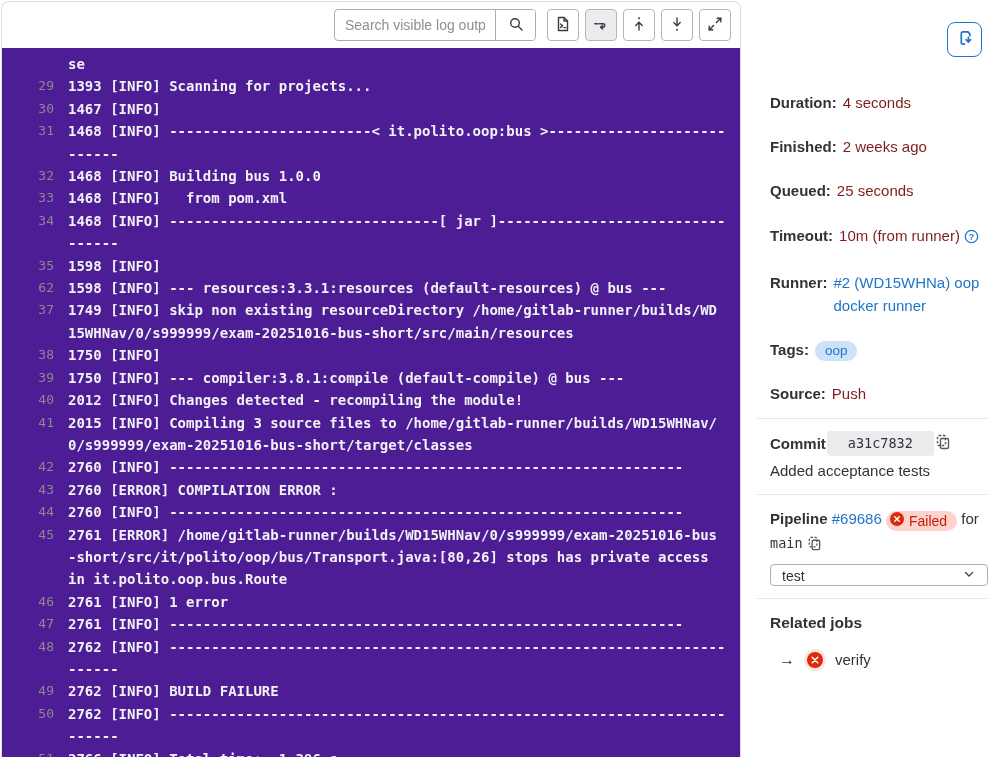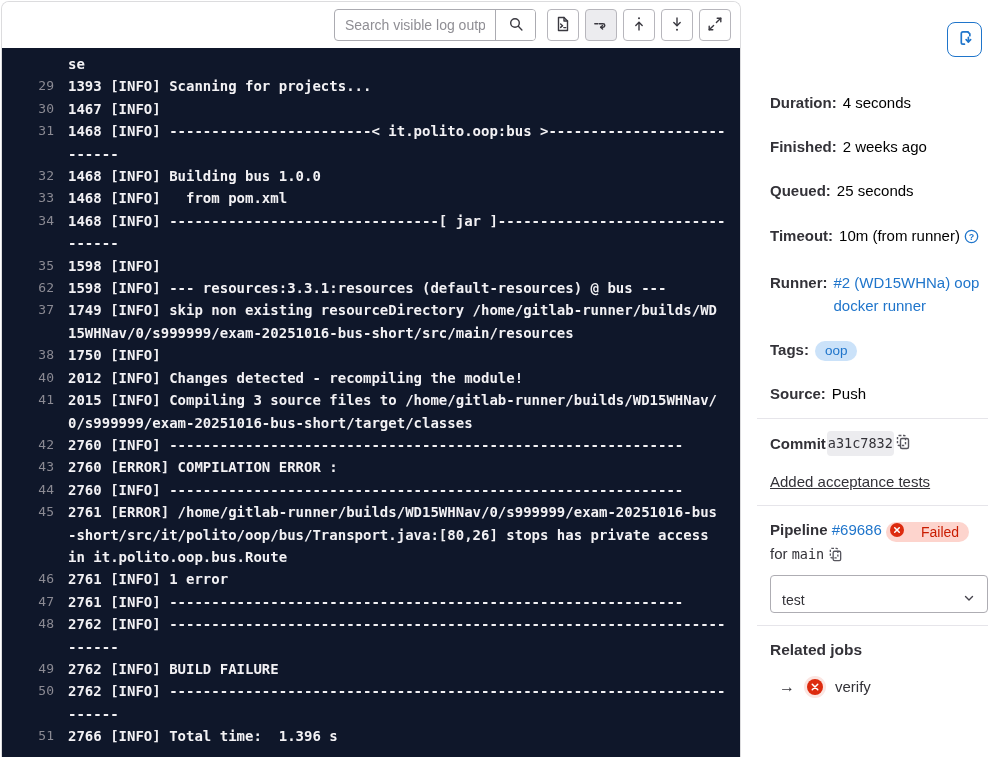--- a/index.html
+++ b/index.html
@@ -33,21 +33,21 @@
     display:flex;align-items:center;justify-content:center;cursor:pointer;padding:0;
   }
   .tbtn{
     width:32px;height:32px;box-sizing:border-box;border:1px solid #b7b6bc;border-radius:4px;
     background:#fff;display:flex;align-items:center;justify-content:center;cursor:pointer;padding:0;
   }
   .tbtn.active{background:#ececef;}
   .ticon{stroke:#3a3940;fill:none;stroke-width:1.4;stroke-linecap:round;stroke-linejoin:round;}
 
   .log{
-    flex:1;background:#0f172a;padding:5px 0 0 8px;overflow:hidden;
+    flex:1;background:#4c1d95;padding:5px 0 0 8px;overflow:hidden;
     font-family:"DejaVu Sans Mono", monospace;font-size:14px;line-height:22.4px;
   }
   .log-row{display:flex;}
   .log-num{
     flex:0 0 44px;text-align:right;margin-right:14px;color:#8b8a93;
     font-size:13px;font-weight:normal;cursor:pointer;user-select:none;
   }
   .log-text{white-space:pre;color:#f2f1f4;font-weight:bold;}
 
   
@@ -56,44 +56,44 @@
     padding:0 14px 0 27px;background:#fff;font-size:15px;line-height:23.2px;
   }
   .toggle-btn{
     position:absolute;top:22px;right:20px;width:35px;height:35px;box-sizing:border-box;
     border:1px solid #1f75cb;border-radius:8px;background:#fff;display:flex;
     align-items:center;justify-content:center;cursor:pointer;padding:0;
   }
   .details{margin-top:91px;}
   .drow{display:flex;gap:6px;align-items:baseline;margin-top:21px;}
   .lbl{font-weight:bold;color:#333238;white-space:nowrap;}
-  .val{color:#000000;}
+  .val{color:#7f1d1d;}
   a.link{color:#1f75cb;text-decoration:none;cursor:pointer;}
   .help-icon{display:inline-block;vertical-align:-3px;margin-left:4px;cursor:pointer;}
   .tag-badge{
     display:inline-block;background:#cbe2f9;color:#1f75cb;border-radius:10px;
     padding:0 10px;font-size:13.5px;line-height:20px;vertical-align:1px;
   }
   .divider{border:0;border-top:1px solid #e6e5ea;margin:12px 0 12px -13px;}
   .commit-line{display:flex;align-items:center;gap:1px;}
   .sha-chip{
     font-family:"DejaVu Sans Mono", monospace;font-size:13.5px;background:#ececef;
-    color:#333238;border-radius:4px;padding:1px 1px;text-decoration:none;cursor:pointer;
+    color:#333238;border-radius:4px;padding:1px 21px;text-decoration:none;cursor:pointer;
   }
   .copy-btn{border:0;background:transparent;padding:0;cursor:pointer;display:inline-flex;align-items:center;vertical-align:-3px;}
-  .commit-msg{margin-top:14px;text-decoration:underline;}
+  .commit-msg{margin-top:3px;}
   .pipeline-text{line-height:24px;}
   .failed-badge{
-    display:inline-flex;align-items:center;gap:17px;background:#fdd4cd;color:#c91c00;
+    display:inline-flex;align-items:center;gap:5px;background:#fdd4cd;color:#c91c00;
     border-radius:11px;padding:1px 10px 1px 4px;font-size:14px;line-height:18px;vertical-align:-2px;
   }
   .ref-mono{font-family:"DejaVu Sans Mono", monospace;font-size:13.5px;word-break:break-all;}
   .stage-select{
-    margin-top:9px;height:38px;box-sizing:border-box;border:1px solid #aeadb3;border-radius:4px;
-    display:flex;align-items:flex-end;justify-content:space-between;padding:0 11px;
+    margin-top:9px;height:22px;box-sizing:border-box;border:1px solid #aeadb3;border-radius:4px;
+    display:flex;align-items:flex-start;justify-content:space-between;padding:0 11px;
     font-size:14px;color:#333238;cursor:pointer;background:#fff;
   }
   .related-heading{font-weight:bold;font-size:15.5px;}
   .job-row{display:flex;align-items:center;gap:12px;margin-top:14px;padding-left:9px;}
   .job-arrow{font-size:16px;color:#333238;}
   .status-failed{
     width:16px;height:16px;border-radius:50%;background:#dd2b0e;display:inline-flex;
     align-items:center;justify-content:center;box-shadow:0 0 0 3px #fbe5e1;
   }
   .job-name{font-weight:normal;color:#333238;text-decoration:none;cursor:pointer;}
@@ -211,20 +211,24 @@
         <span class="log-num">37</span>
         <span class="log-text">1749 [INFO] skip non existing resourceDirectory /home/gitlab-runner/builds/WD</span>
       </div>
       <div class="log-row">
         <span class="log-num"></span>
         <span class="log-text">15WHNav/0/s999999/exam-20251016-bus-short/src/main/resources</span>
       </div>
       <div class="log-row">
         <span class="log-num">38</span>
         <span class="log-text">1750 [INFO]</span>
+      </div>
+      <div class="log-row">
+        <span class="log-num">39</span>
+        <span class="log-text">1750 [INFO] --- compiler:3.8.1:compile (default-compile) @ bus ---</span>
       </div>
       <div class="log-row">
         <span class="log-num">40</span>
         <span class="log-text">2012 [INFO] Changes detected - recompiling the module!</span>
       </div>
       <div class="log-row">
         <span class="log-num">41</span>
         <span class="log-text">2015 [INFO] Compiling 3 source files to /home/gitlab-runner/builds/WD15WHNav/</span>
       </div>
       <div class="log-row">

